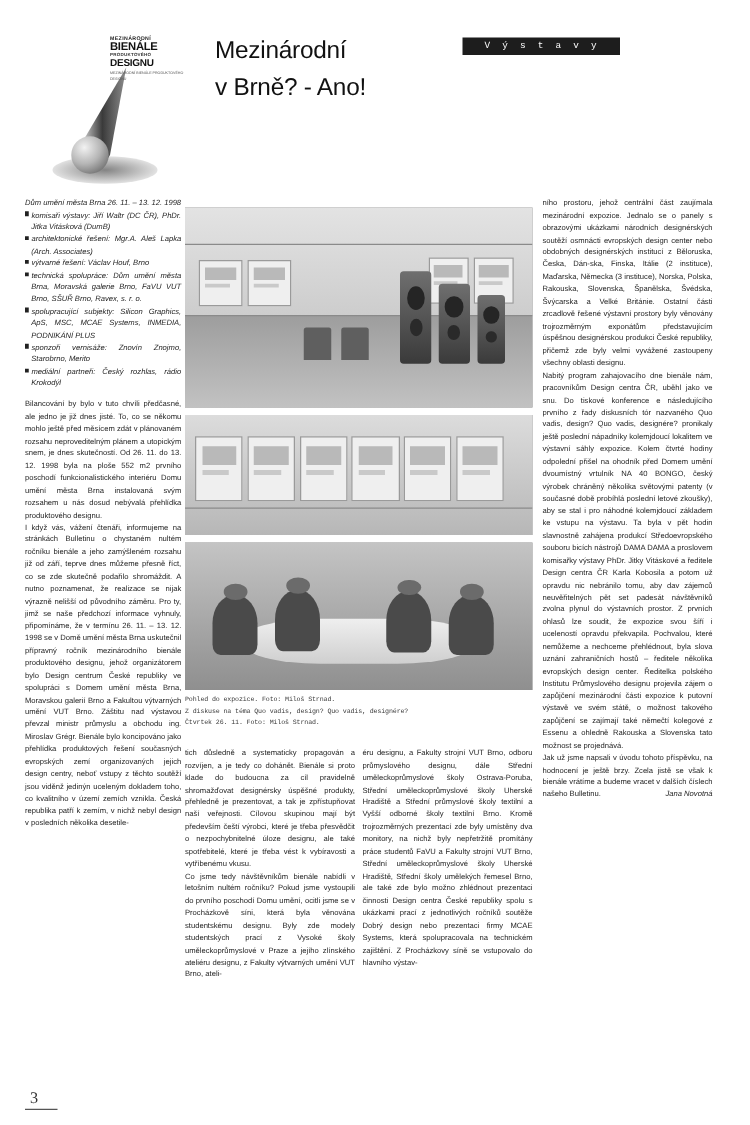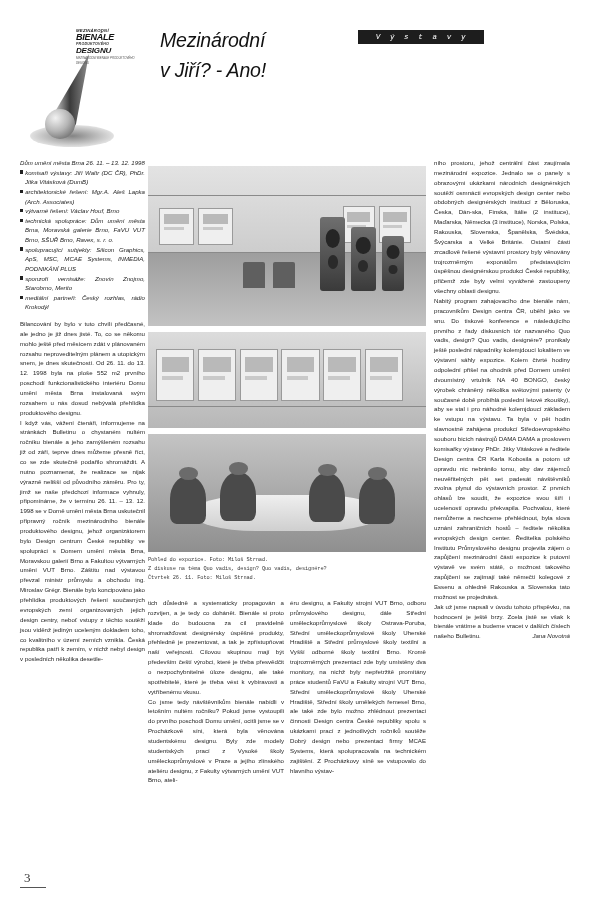--- a/index.html
+++ b/index.html
@@ -7,21 +7,21 @@
     width:600px;height:900px;
     background:#ffffff;
     font-family:"Liberation Sans",sans-serif;
     color:#1a1a1a;
     position:relative;
     overflow:hidden;
   }
   .page{position:absolute;inset:0;}
 
   
-  .header{position:absolute;left:0;top:0;width:496px;height:150px;font-style:italic;}
+  .header{position:absolute;left:12px;top:0;width:496px;height:150px;}
 
   .logo-wrap{position:absolute;left:18px;top:24px;width:120px;height:128px;}
   .logo-mark{position:absolute;left:8px;top:28px;width:92px;height:98px;}
   .logo-text{position:absolute;left:58px;top:4px;width:70px;}
   .logo-l1{font-size:4.2px;font-weight:bold;letter-spacing:.3px;color:#222;line-height:1.25;}
   .logo-l2{font-size:9px;font-weight:bold;letter-spacing:-.2px;color:#111;line-height:1;}
   .logo-l3{font-size:3.6px;font-weight:bold;letter-spacing:.2px;color:#333;line-height:1.3;}
   .logo-l4{font-size:8px;font-weight:bold;letter-spacing:-.2px;color:#111;line-height:1;}
   .logo-l5{font-size:2.9px;color:#555;line-height:1.5;margin-top:1.5px;}
 
@@ -144,21 +144,21 @@
         <div class="logo-l3">PRODUKTOVÉHO</div>
         <div class="logo-l4">DESIGNU</div>
         <div class="logo-l5">MEZINÁRODNÍ BIENÁLE
 PRODUKTOVÉHO
 DESIGNU</div>
       </div>
     </div>
 
     <div class="title">
       <div class="title-line">Mezinárodní</div>
-      <div class="title-line">v Jiří? - Ano!</div>
+      <div class="title-line">v Brně? - Ano!</div>
     </div>
 
     <div class="section-badge">V ý s t a v y</div>
   </div>
 
   <div class="col col1">
     <div class="credits">
       <p class="lead">Dům umění města Brna 26. 11. – 13. 12. 1998</p>
       <p class="item"><span class="bullet"></span><span>komisaři výstavy: Jiří Waltr (DC ČR), PhDr. Jitka Vitásková (DumB)</span></p>
       <p class="item"><span class="bullet"></span><span>architektonické řešení: Mgr.A. Aleš Lapka (Arch. Associates)</span></p>

